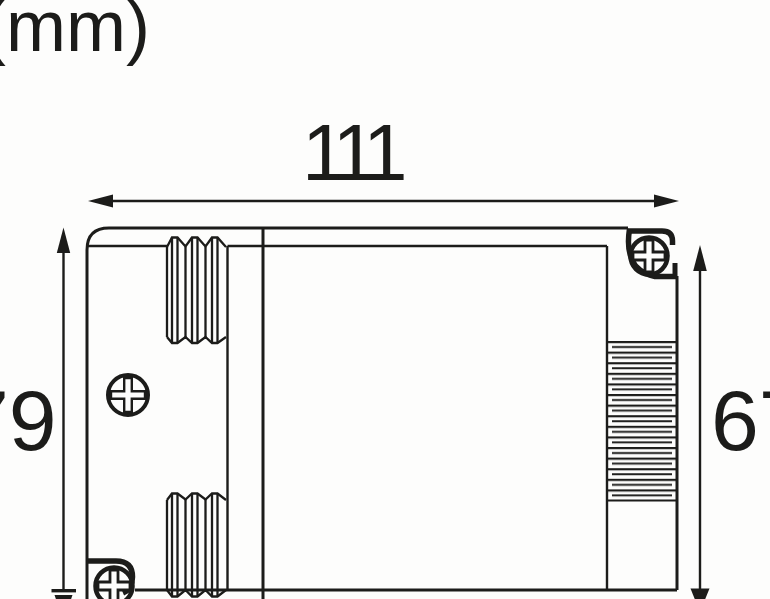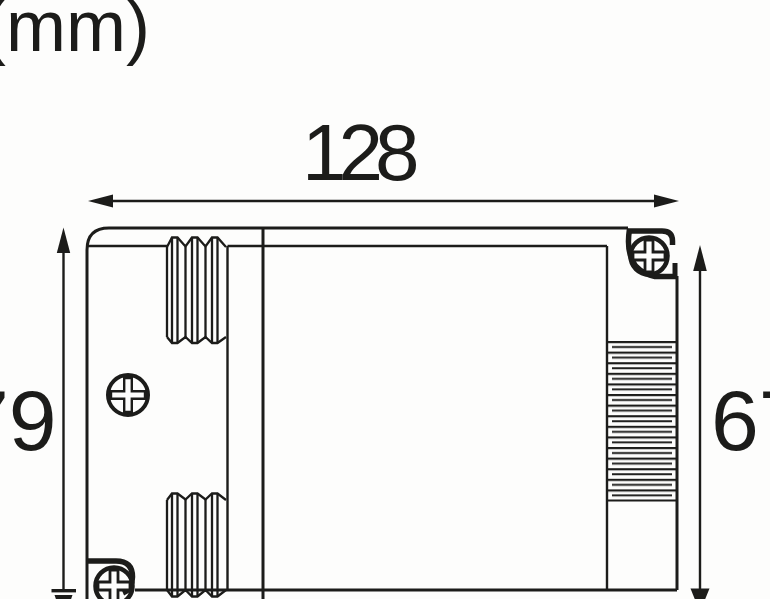--- a/index.html
+++ b/index.html
@@ -124,16 +124,16 @@
     </g>
 
     <g>
       <line x1="700" y1="257" x2="700" y2="589" stroke="#1c1c1a" stroke-width="2.4"></line>
       <polygon fill="#1c1c1a" points="700,245 693.2,271 706.8,271"></polygon>
       <polygon fill="#1c1c1a" points="700,612 690.5,588.5 709.5,588.5"></polygon>
     </g>
   </svg>
 
   <div id="unit-label" class="dim-text">(mm)</div>
-  <div id="width-label" class="dim-text">128</div>
+  <div id="width-label" class="dim-text">111</div>
   <div id="hleft-label" class="dim-text">79</div>
   <div id="hright-label" class="dim-text">67</div>
 </div>
 
 </body></html>

